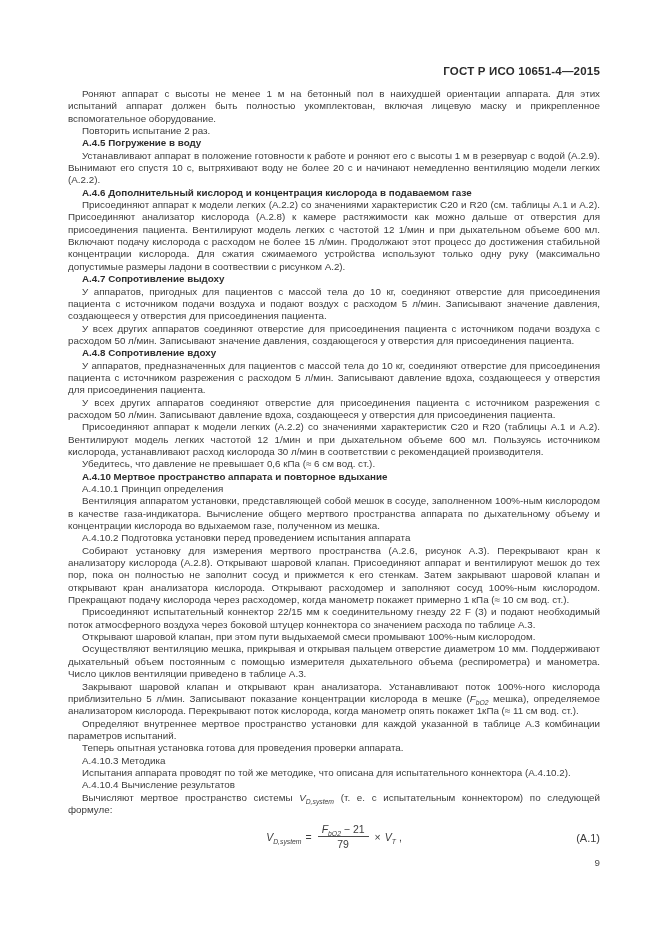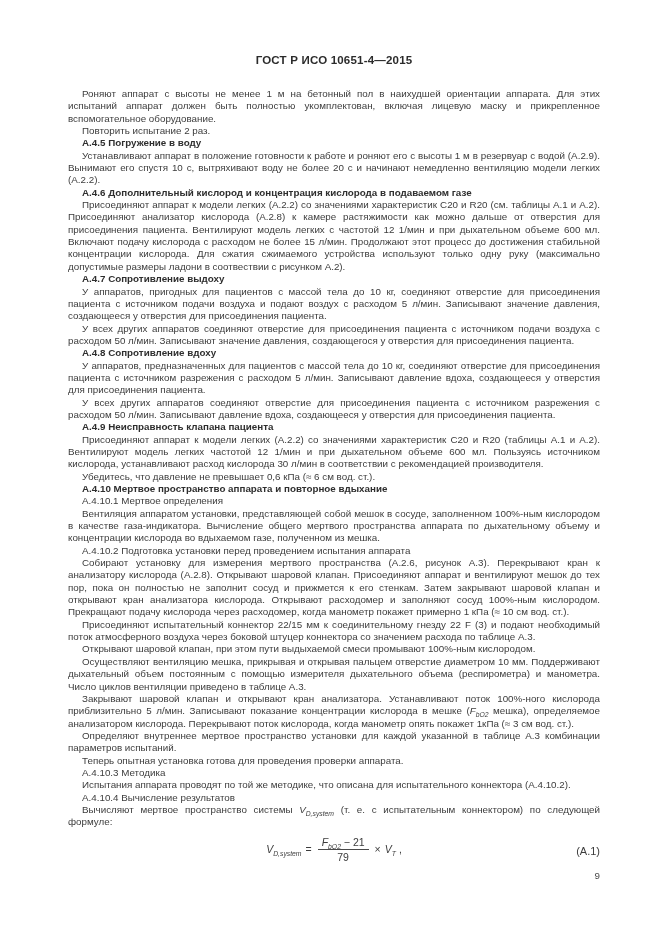--- a/index.html
+++ b/index.html
@@ -7,22 +7,22 @@
     position:relative;
     width:661px;height:935px;
     margin:0 auto;
     background:#ffffff;
     font-family:"Liberation Sans", sans-serif;
     color:#3c3c3c;
     overflow:hidden;
   }
   .doc-header{
     position:absolute;
-    top:54px;left:68px;width:532px;
-    text-align:center;
+    top:65px;left:68px;width:532px;
+    text-align:right;
     font-size:11.5px;
     font-weight:bold;
     color:#2b2b2b;
     letter-spacing:0.2px;
   }
   .content{
     position:absolute;
     top:88px;left:68px;width:532px;
     font-size:9.8px;
     line-height:12.35px;
@@ -83,33 +83,32 @@
     <p class="h">А.4.5 Погружение в воду</p>
     <p class="body">Устанавливают аппарат в положение готовности к работе и роняют его с высоты 1 м в резервуар с водой (А.2.9). Вынимают его спустя 10 с, вытряхивают воду не более 20 с и начинают немедленно вентиляцию модели легких (А.2.2).</p>
     <p class="h">А.4.6 Дополнительный кислород и концентрация кислорода в подаваемом газе</p>
     <p class="body">Присоединяют аппарат к модели легких (А.2.2) со значениями характеристик C20 и R20 (см. таблицы А.1 и А.2). Присоединяют анализатор кислорода (А.2.8) к камере растяжимости как можно дальше от отверстия для присоединения пациента. Вентилируют модель легких с частотой 12 1/мин и при дыхательном объеме 600 мл. Включают подачу кислорода с расходом не более 15 л/мин. Продолжают этот процесс до достижения стабильной концентрации кислорода. Для сжатия сжимаемого устройства используют только одну руку (максимально допустимые размеры ладони в соотвествии с рисунком А.2).</p>
     <p class="h">А.4.7 Сопротивление выдоху</p>
     <p class="body">У аппаратов, пригодных для пациентов с массой тела до 10 кг, соединяют отверстие для присоединения пациента с источником подачи воздуха и подают воздух с расходом 5 л/мин. Записывают значение давления, создающееся у отверстия для присоединения пациента.</p>
     <p class="body">У всех других аппаратов соединяют отверстие для присоединения пациента с источником подачи воздуха с расходом 50 л/мин. Записывают значение давления, создающегося у отверстия для присоединения пациента.</p>
     <p class="h">А.4.8 Сопротивление вдоху</p>
     <p class="body">У аппаратов, предназначенных для пациентов с массой тела до 10 кг, соединяют отверстие для присоединения пациента с источником разрежения с расходом 5 л/мин. Записывают давление вдоха, создающееся у отверстия для присоединения пациента.</p>
     <p class="body">У всех других аппаратов соединяют отверстие для присоединения пациента с источником разрежения с расходом 50 л/мин. Записывают давление вдоха, создающееся у отверстия для присоединения пациента.</p>
-    <p class="h">А.4.9 Неисправность клапана пациента</p>
     <p class="body">Присоединяют аппарат к модели легких (А.2.2) со значениями характеристик C20 и R20 (таблицы А.1 и А.2). Вентилируют модель легких частотой 12 1/мин и при дыхательном объеме 600 мл. Пользуясь источником кислорода, устанавливают расход кислорода 30 л/мин в соответствии с рекомендацией производителя.</p>
     <p class="body">Убедитесь, что давление не превышает 0,6 кПа (≈ 6 см вод. ст.).</p>
     <p class="h">А.4.10 Мертвое пространство аппарата и повторное вдыхание</p>
-    <p class="body">А.4.10.1 Мертвое определения</p>
+    <p class="body">А.4.10.1 Принцип определения</p>
     <p class="body">Вентиляция аппаратом установки, представляющей собой мешок в сосуде, заполненном 100%-ным кислородом в качестве газа-индикатора. Вычисление общего мертвого пространства аппарата по дыхательному объему и концентрации кислорода во вдыхаемом газе, полученном из мешка.</p>
     <p class="body">А.4.10.2 Подготовка установки перед проведением испытания аппарата</p>
     <p class="body">Собирают установку для измерения мертвого пространства (А.2.6, рисунок А.3). Перекрывают кран к анализатору кислорода (А.2.8). Открывают шаровой клапан. Присоединяют аппарат и вентилируют мешок до тех пор, пока он полностью не заполнит сосуд и прижмется к его стенкам. Затем закрывают шаровой клапан и открывают кран анализатора кислорода. Открывают расходомер и заполняют сосуд 100%-ным кислородом. Прекращают подачу кислорода через расходомер, когда манометр покажет примерно 1 кПа (≈ 10 см вод. ст.).</p>
     <p class="body">Присоединяют испытательный коннектор 22/15 мм к соединительному гнезду 22 F (3) и подают необходимый поток атмосферного воздуха через боковой штуцер коннектора со значением расхода по таблице А.3.</p>
     <p class="body">Открывают шаровой клапан, при этом пути выдыхаемой смеси промывают 100%-ным кислородом.</p>
     <p class="body">Осуществляют вентиляцию мешка, прикрывая и открывая пальцем отверстие диаметром 10 мм. Поддерживают дыхательный объем постоянным с помощью измерителя дыхательного объема (респирометра) и манометра. Число циклов вентиляции приведено в таблице А.3.</p>
 
-    <p class="body"><span>Закрывают шаровой клапан и открывают кран анализатора. Устанавливают поток 100%-ного кислорода приблизительно 5 л/мин. Записывают показание концентрации кислорода в мешке (</span><span class="var">F</span><sub>bO2</sub><span> мешка), определяемое анализатором кислорода. Перекрывают поток кислорода, когда манометр опять покажет 1кПа (≈ 3 см вод. ст.).</span></p>
+    <p class="body"><span>Закрывают шаровой клапан и открывают кран анализатора. Устанавливают поток 100%-ного кислорода приблизительно 5 л/мин. Записывают показание концентрации кислорода в мешке (</span><span class="var">F</span><sub>bO2</sub><span> мешка), определяемое анализатором кислорода. Перекрывают поток кислорода, когда манометр опять покажет 1кПа (≈ 11 см вод. ст.).</span></p>
 
     <p class="body">Определяют внутреннее мертвое пространство установки для каждой указанной в таблице А.3 комбинации параметров испытаний.</p>
     <p class="body">Теперь опытная установка готова для проведения проверки аппарата.</p>
     <p class="body">А.4.10.3 Методика</p>
     <p class="body">Испытания аппарата проводят по той же методике, что описана для испытательного коннектора (А.4.10.2).</p>
     <p class="body">А.4.10.4 Вычисление результатов</p>
 
     <p class="body"><span>Вычисляют мертвое пространство системы </span><span class="var">V</span><sub>D,system</sub><span> (т. е. с испытательным коннектором) по следующей формуле:</span></p>
 
     <div class="formula-wrap">

